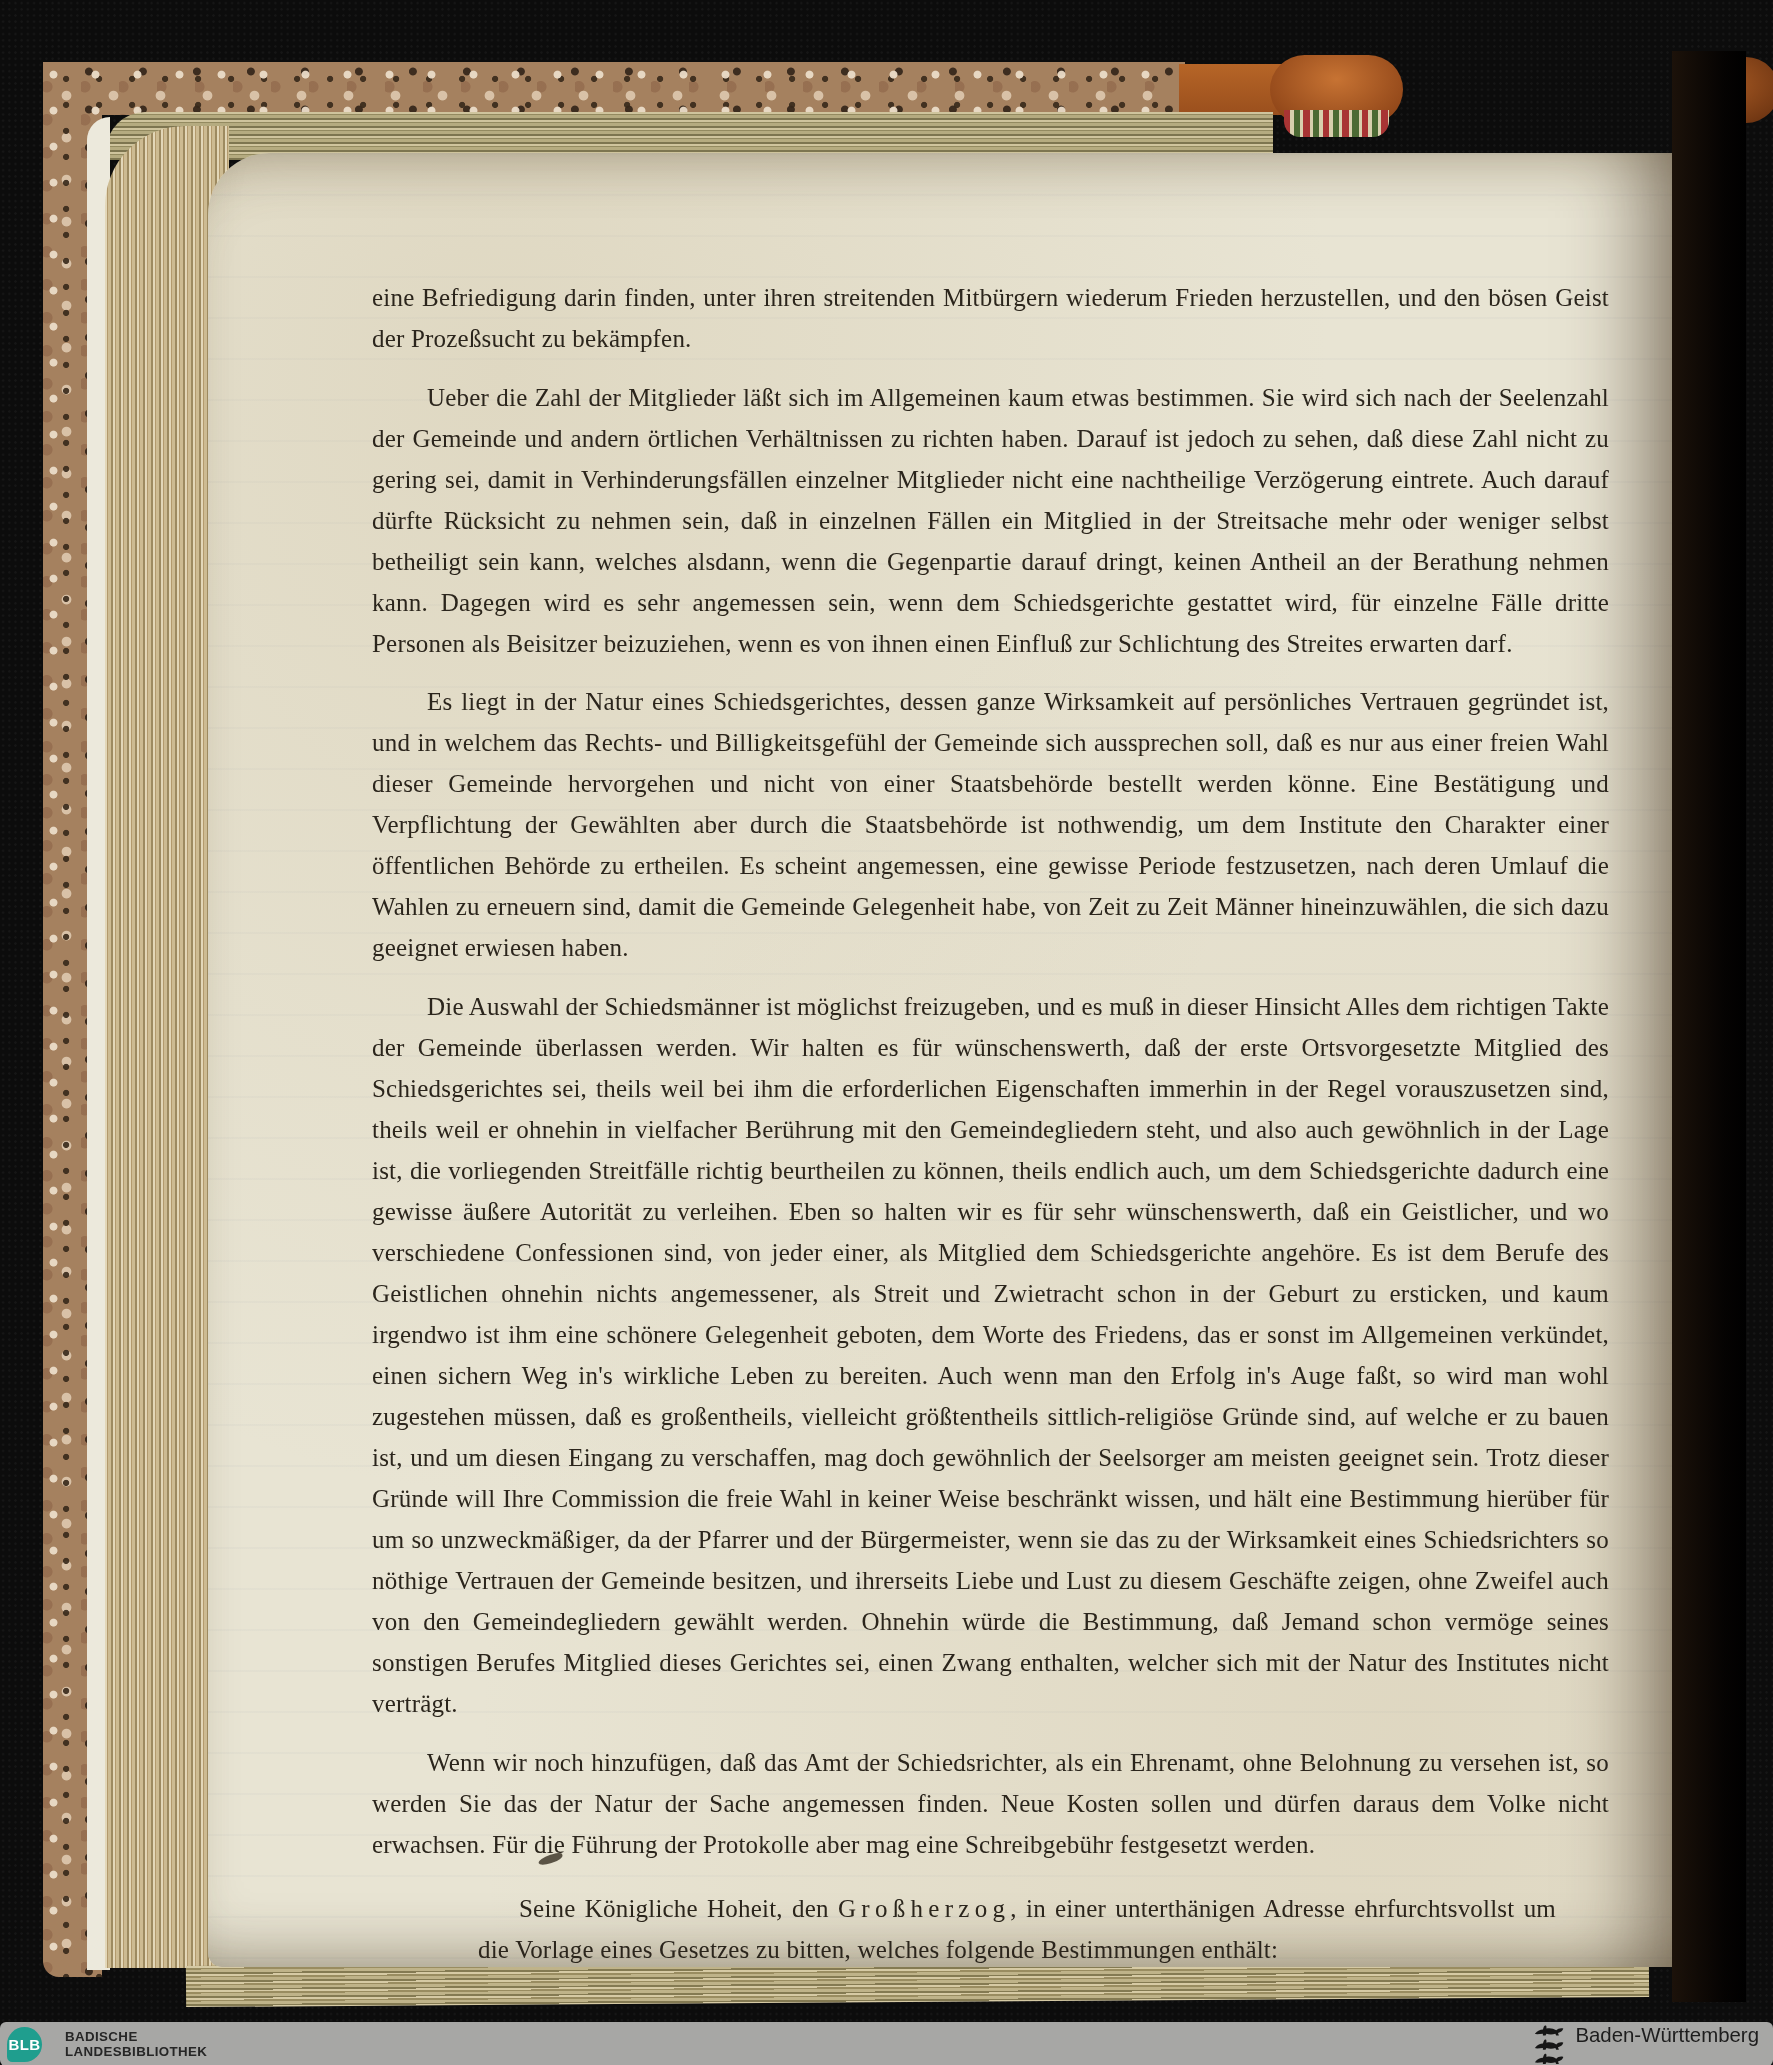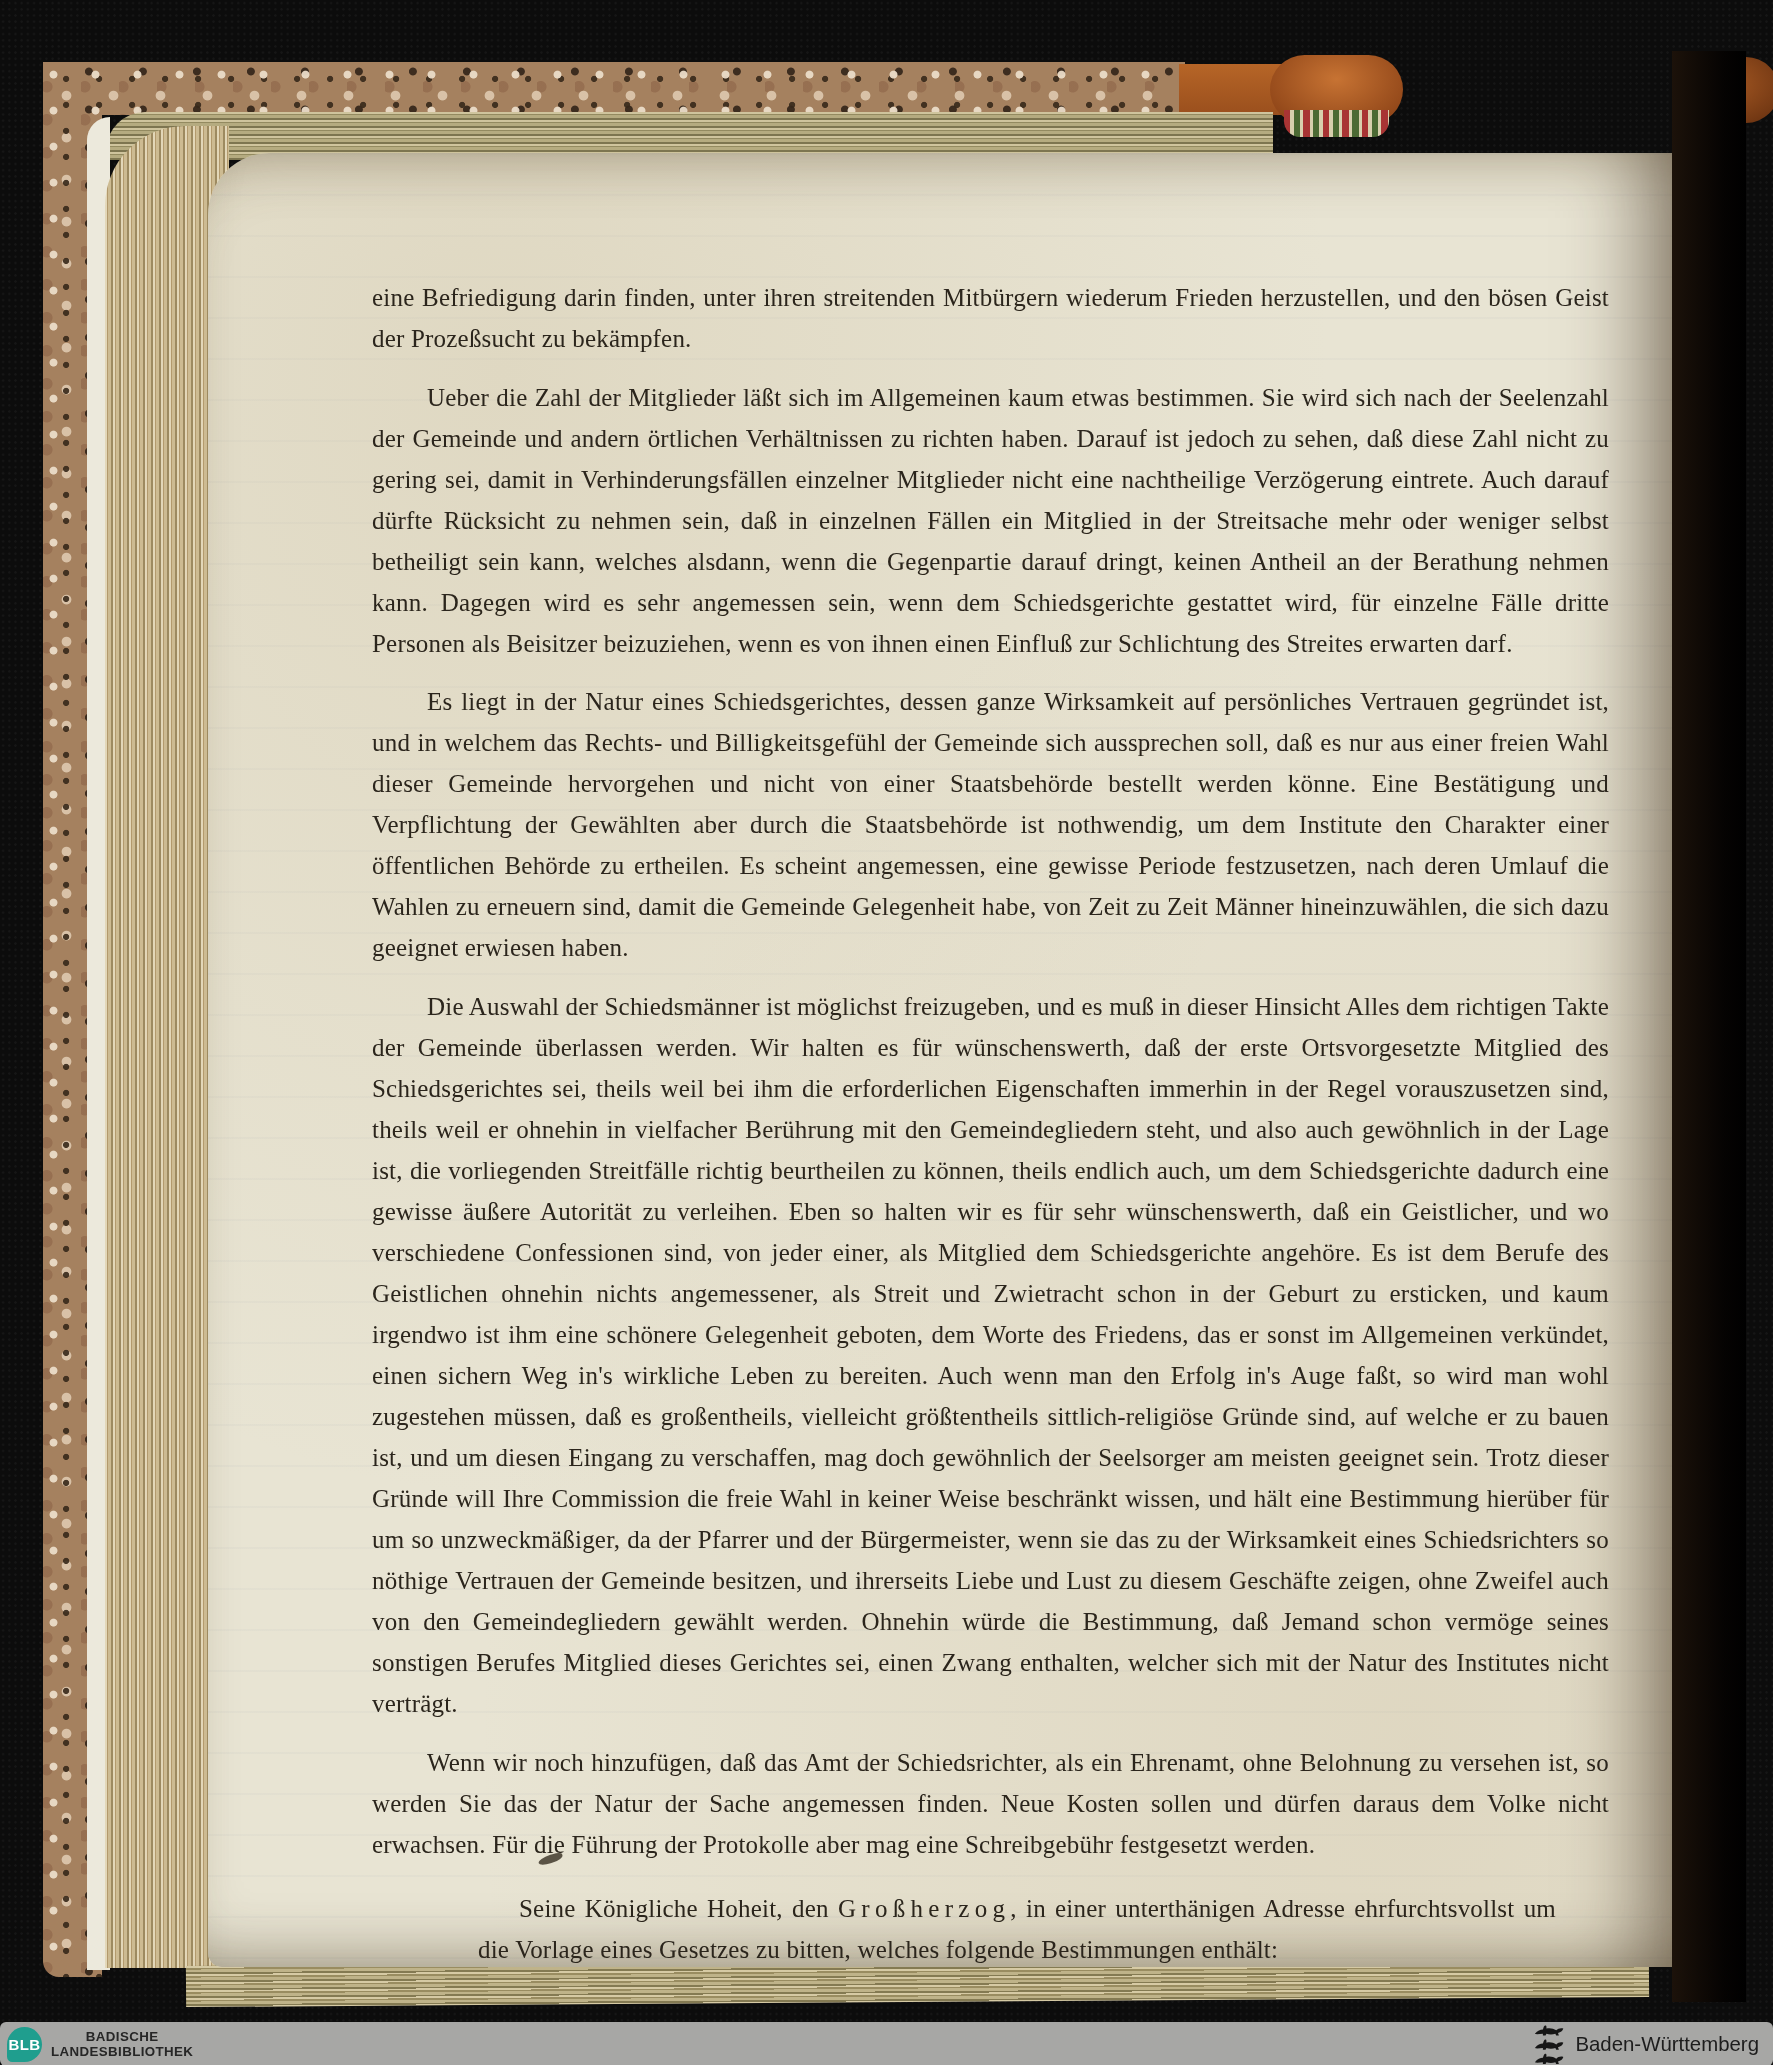--- a/index.html
+++ b/index.html
@@ -68,23 +68,23 @@
   .ink-mark{position:absolute;left:330px;top:1702px;width:25px;height:8px;
     background:#413a2d;border-radius:60% 40% 50% 50%;transform:rotate(-18deg);opacity:.85;}
   
   .footer{position:absolute;left:0;top:2022px;width:1773px;height:44px;
     background:#a7a7a5;display:flex;align-items:center;
     font-family:"Liberation Sans", sans-serif;border-radius:6px;}
   .blb-badge{width:35px;height:35px;margin-left:7px;flex:0 0 auto;
     background:#1f9e8e;border-radius:50% 50% 50% 5.3px;
     display:flex;align-items:center;justify-content:center;}
   .blb-badge span{color:#fff;font-weight:bold;font-size:15px;letter-spacing:0.4px;}
-  .lib-name{margin-left:9px;color:#262626;font-weight:bold;font-size:13.3px;
-    line-height:15px;letter-spacing:0.4px;text-align:center;}
-  .footer-right{margin-left:auto;margin-right:14px;display:flex;align-items:center;gap:9px;}
+  .lib-name{margin-left:23px;color:#262626;font-weight:bold;font-size:13.3px;
+    line-height:15px;letter-spacing:0.4px;}
+  .footer-right{margin-left:auto;margin-right:14px;display:flex;align-items:flex-start;gap:9px;}
   .lions{display:block;}
   .state-name{color:#1d1d1d;font-size:20.4px;}
 </style>
 </head>
 <body>
 
 <div class="stage">
   <div class="photo-bg"></div>
 
   <div class="cover-left marble"></div>

